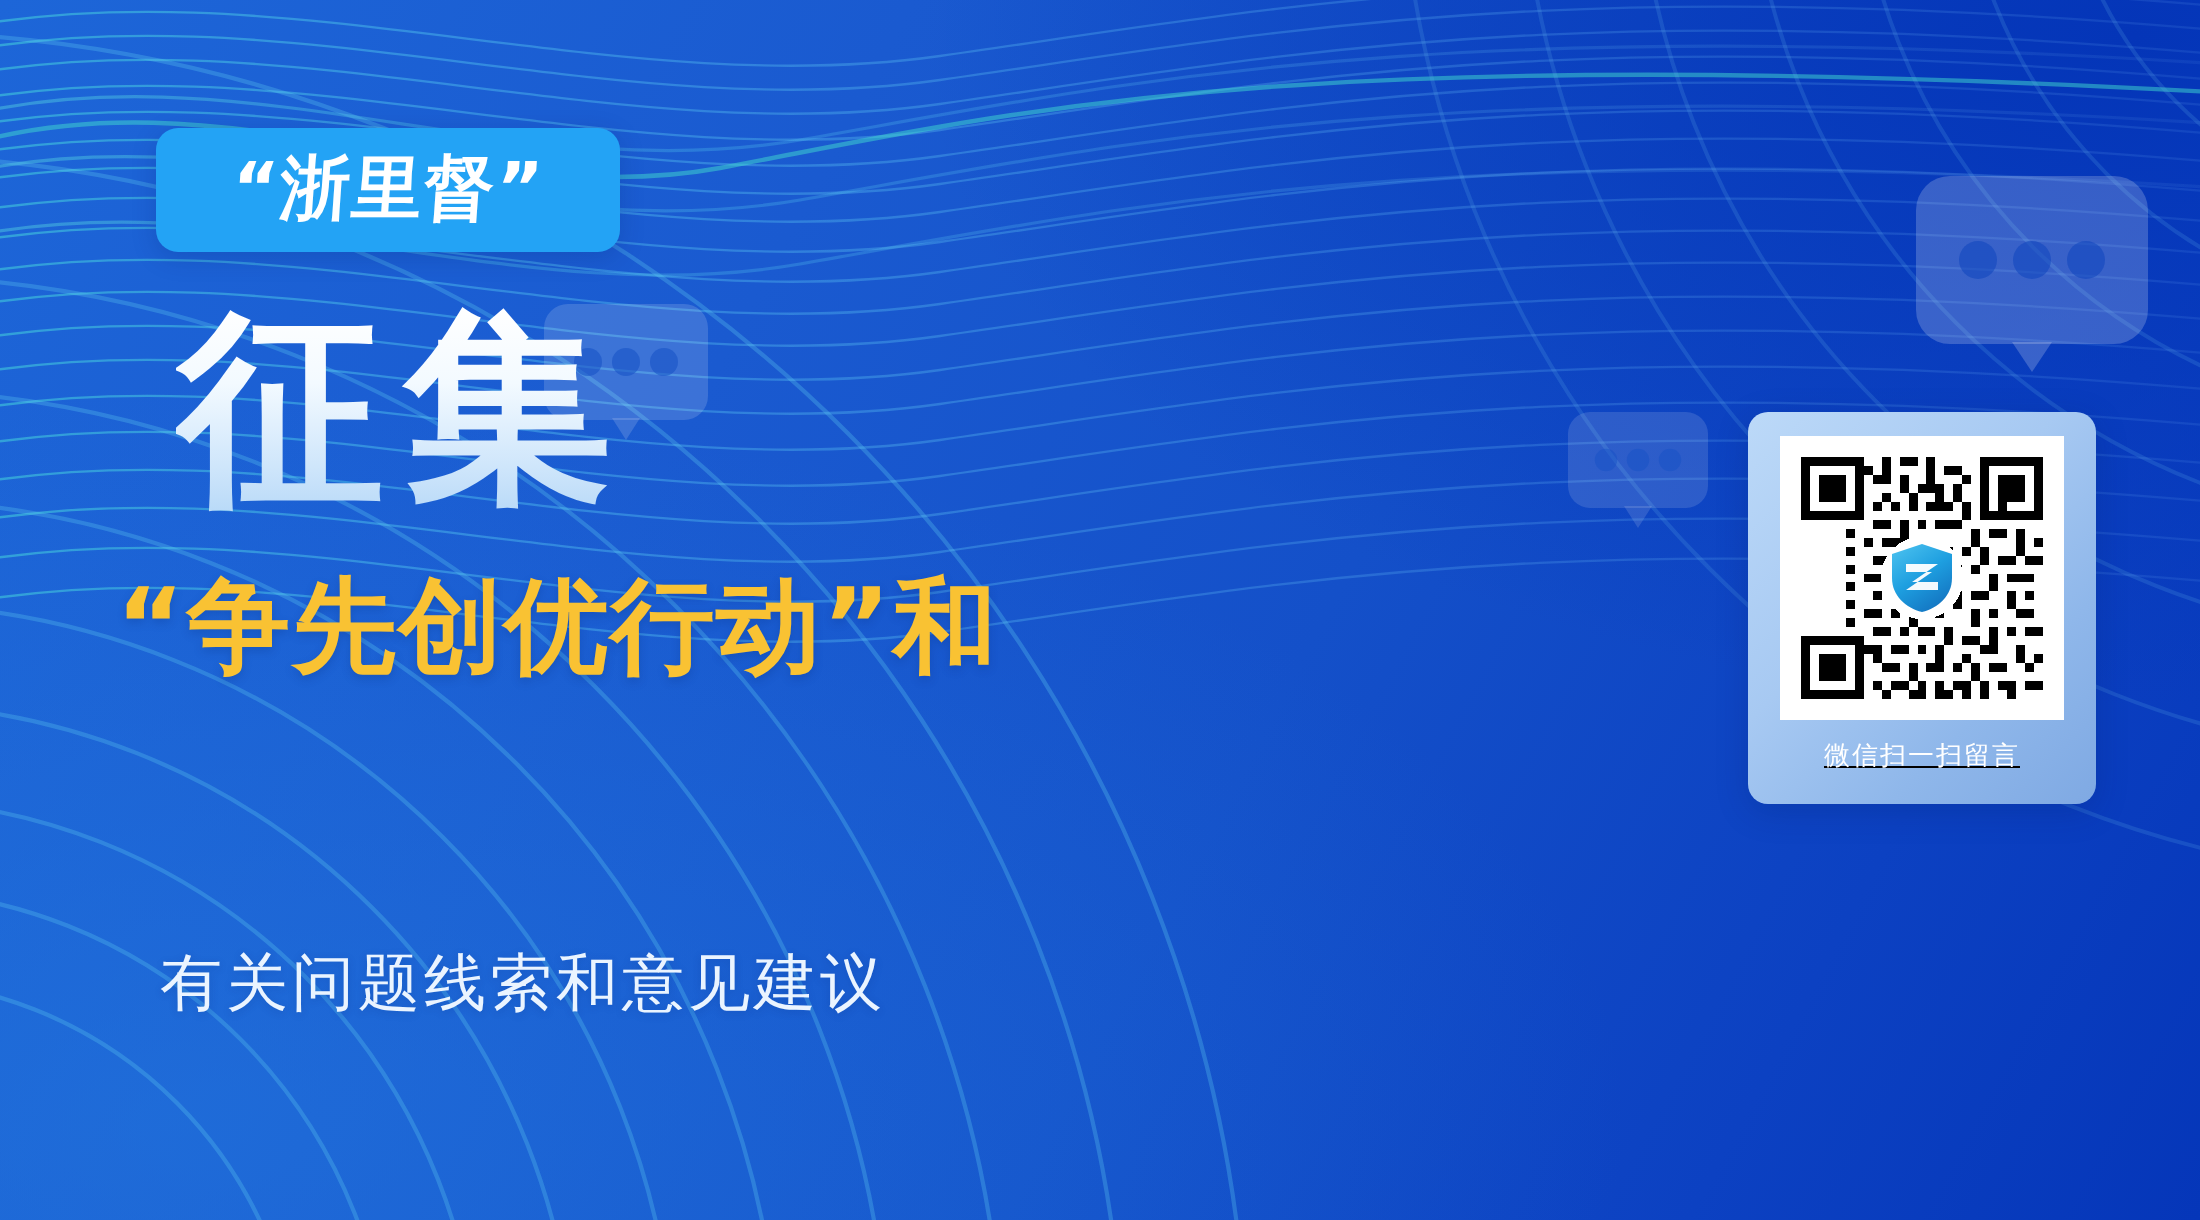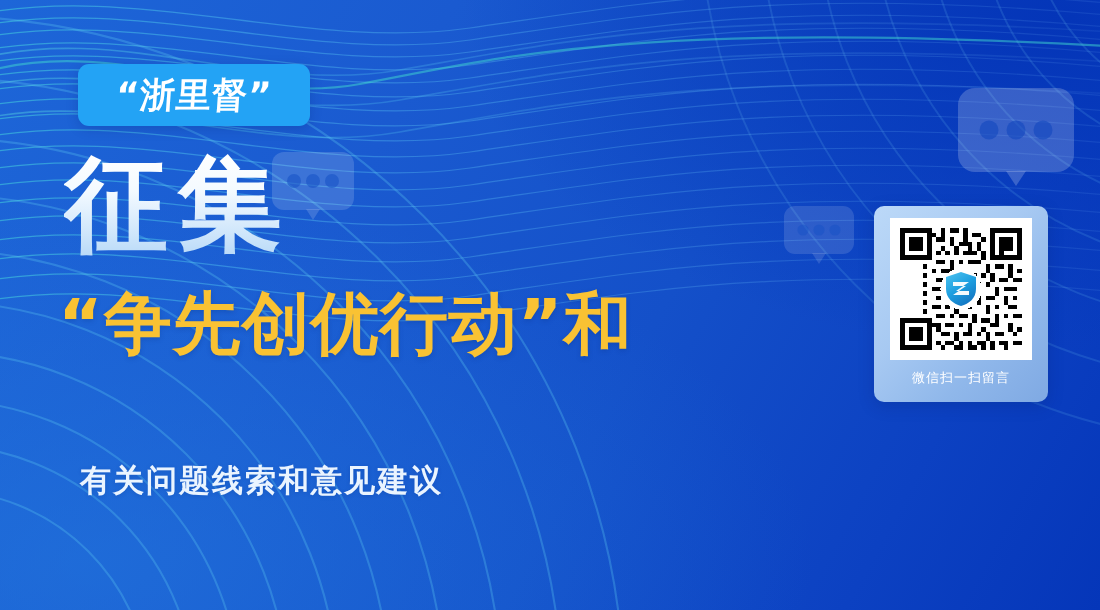--- a/index.html
+++ b/index.html
@@ -39,72 +39,72 @@
     font-weight:bold;
     letter-spacing:1px;
     line-height:1;
     font-family:"DejaVu Sans","Liberation Sans",sans-serif;
     transform:skewX(-4deg);
     white-space:nowrap;
   }
 
   
   #zhengji {
-    position:absolute; left:64px; top:152px;
+    position:absolute; left:88px; top:152px;
     font-family:"DejaVu Serif","Liberation Serif",serif;
     font-size:104px;
     font-weight:bold;
     line-height:1;
     letter-spacing:10px;
     white-space:nowrap;
     background:linear-gradient(180deg,#ffffff 0%,#f3faff 38%,#cfe6fb 78%,#b9daf8 100%);
     -webkit-background-clip:text;
     background-clip:text;
     color:transparent;
     -webkit-text-fill-color:transparent;
   }
 
   
   #headline {
     position:absolute; left:58px; top:284px;
     width:830px;
   }
   #headline .hl-line {
     color:#f9c233;
-    font-size:68px;
+    font-size:52px;
     font-weight:bold;
     line-height:1.18;
     letter-spacing:1px;
     white-space:nowrap;
     font-family:"DejaVu Sans","Liberation Sans",sans-serif;
     text-shadow:0 2px 5px rgba(4,40,120,0.22);
   }
   #headline .hl-line.line2 { padding-left:26px; }
 
   
   #subtitle {
-    position:absolute; left:80px; top:460px;
+    position:absolute; left:80px; top:472px;
     color:#eaf4ff;
     font-size:31px;
-    font-weight:bold;
+    font-weight:normal;
     letter-spacing:2px;
     line-height:1.3;
     white-space:nowrap;
     font-family:"DejaVu Sans","Liberation Sans",sans-serif;
     text-shadow:0 1px 4px rgba(4,40,120,0.20);
   }
 
   
   #qr-panel {
     position:absolute; left:874px; top:206px;
     width:174px; height:196px;
     border-radius:10px;
     background:linear-gradient(135deg,#bcd9f8 0%,#a7c9f2 42%,#8fb7ea 72%,#7fa9e3 100%);
     box-shadow:0 4px 16px rgba(3,30,100,0.22);
-    display:flex; flex-direction:column; align-items:center;
+    display:flex; flex-direction:column; align-items:center;text-decoration:underline;
   }
   #qr-code-box {
     margin-top:12px;
     width:142px; height:142px;
     background:#ffffff;
     position:relative;
     display:flex; align-items:center; justify-content:center;
   }
   #qr-code-box svg { display:block; }
   #qr-logo {

